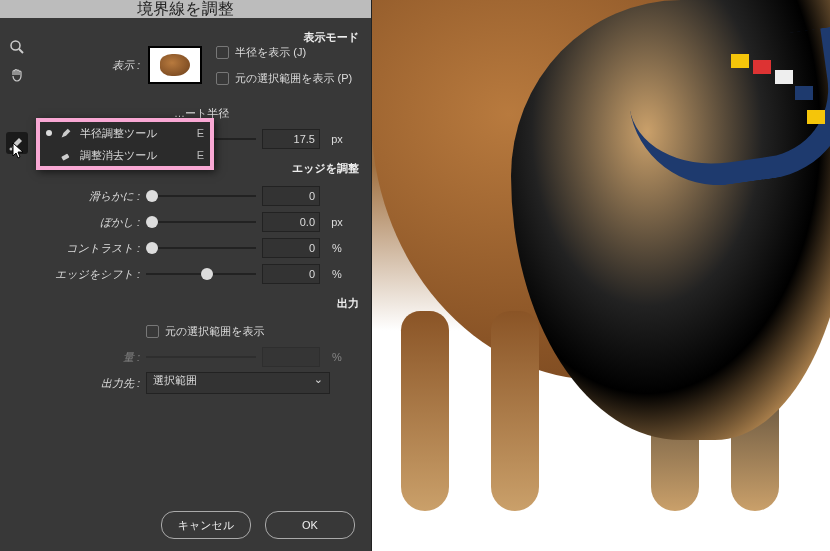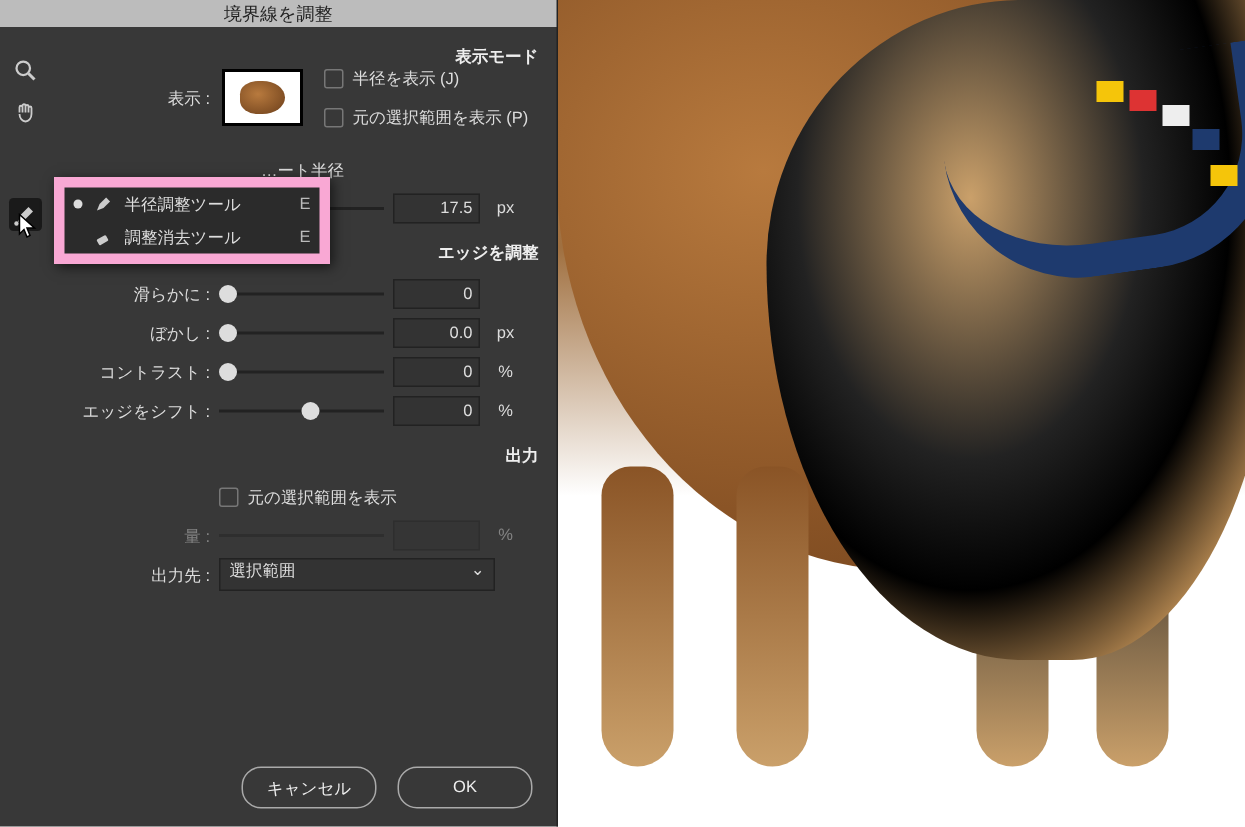--- a/index.html
+++ b/index.html
@@ -9,39 +9,39 @@
   .dog-back{position:absolute;left:0;top:0;width:460px;height:380px;background:radial-gradient(ellipse at 30% 30%,#b87a3e 0%,#8a5426 60%,#6b3e1a 100%);border-radius:0 0 40% 50%/0 0 60% 70%;}
   .dog-front{position:absolute;left:140px;top:0;width:340px;height:440px;background:radial-gradient(ellipse at 40% 30%,#caa06a 0%,#222 40%,#000 60%,#b88a52 80%);border-radius:50% 0 40% 50%/40% 0 60% 60%;}
   .collar{position:absolute;left:260px;top:40px;width:200px;height:120px;border:22px solid #1e3a6e;border-left:none;border-top:none;border-radius:0 0 90px 90px;transform:rotate(-8deg);}
   .collar::after{content:"";position:absolute;inset:-22px;border-radius:inherit;}
   .flag{position:absolute;width:18px;height:14px;background:#d33;}
   .flag.y{background:#f5c50a;} .flag.b{background:#1e3a6e;} .flag.w{background:#eee;}
   .ground{position:absolute;left:0;bottom:0;width:100%;height:170px;background:#fff;}
   .legs{position:absolute;left:30px;bottom:40px;width:420px;height:220px;}
   .leg{position:absolute;bottom:0;width:48px;height:200px;background:linear-gradient(#8a5426,#caa06a);border-radius:24px 24px 30px 30px;}
   #panel{position:absolute;left:0;top:0;width:371px;height:551px;background:#383838;border-right:1px solid #222;}
-  #titlebar{position:absolute;left:0;top:0;right:0;height:18px;background:#bcbcbc;color:#222;font-size:12px;text-align:center;line-height:18px;}
+  #titlebar{position:absolute;left:0;top:0;right:0;height:18px;background:#bcbcbc;color:#222;font-size:16px;text-align:center;line-height:18px;}
   .toolcol{position:absolute;left:6px;top:36px;width:30px;}
   .toolbtn{width:22px;height:22px;margin-bottom:6px;display:flex;align-items:center;justify-content:center;color:#ccc;font-size:14px;border-radius:3px;}
   .toolbtn.sel{background:#1a1a1a;}
   .cursor-arrow{position:absolute;left:12px;top:142px;width:14px;height:18px;pointer-events:none;}
   .content{position:absolute;left:44px;top:24px;right:12px;bottom:50px;}
   .sect{margin-bottom:10px;}
   .sect-h{font-weight:bold;color:#eee;margin:6px 0 8px 20px;text-align:right;}
   .row{display:flex;align-items:center;height:24px;margin:2px 0;}
-  .row .lab{width:96px;text-align:right;padding-right:6px;color:#ddd;position:relative;}
+  .row .lab{width:96px;text-align:right;padding-right:6px;color:#ddd;position:relative;font-style:italic;}
   .thumb{width:50px;height:34px;background:#fff;border:2px solid #000;display:flex;align-items:center;justify-content:center;margin-left:2px;}
   .thumb-dog{width:30px;height:22px;background:radial-gradient(ellipse at 40% 40%,#b87a3e,#6b3e1a);border-radius:40% 50% 50% 40%;}
   .chk{width:11px;height:11px;border:1px solid #777;border-radius:2px;margin-right:6px;flex:none;}
   .slider{position:relative;flex:none;width:110px;height:14px;}
   .track{position:absolute;left:0;right:0;top:6px;height:2px;background:#222;}
   .knob{position:absolute;top:1px;width:12px;height:12px;border-radius:50%;background:#ddd;}
   .val{width:48px;height:18px;background:#333;border:1px solid #222;color:#ddd;text-align:right;padding:0 4px;margin-left:6px;font-size:11px;line-height:18px;}
   .unit{width:22px;margin-left:6px;text-align:center;}
-  .flyout{position:absolute;left:36px;top:118px;width:170px;background:#2b2b2b;border:7px solid #f9a8d4;box-shadow:2px 2px 8px rgba(0,0,0,.6);z-index:5;}
+  .flyout{position:absolute;left:36px;top:118px;width:170px;background:#2b2b2b;border:4px solid #f9a8d4;box-shadow:2px 2px 8px rgba(0,0,0,.6);z-index:5;}
   .fly-row{display:flex;align-items:center;height:22px;padding:0 6px;}
   .fly-dot{width:6px;height:6px;border-radius:50%;background:#ddd;margin-right:6px;visibility:hidden;}
   .fly-row.act .fly-dot{visibility:visible;}
   .fly-ico{width:16px;height:16px;margin-right:6px;display:flex;align-items:center;justify-content:center;}
   .fly-row .sc{margin-left:auto;color:#bbb;}
   .select{flex:1;max-width:170px;height:20px;background:#333;border:1px solid #222;display:flex;align-items:flex-start;padding:0 6px;justify-content:space-between;}
   .btns{position:absolute;right:16px;bottom:12px;display:flex;gap:14px;margin-top:36px;}
   .pill{min-width:60px;height:26px;border:1px solid #aaa;border-radius:13px;display:flex;align-items:center;justify-content:center;padding:0 14px;color:#eee;}
   svg{display:block;}
   .colon::after{content:" :";}

